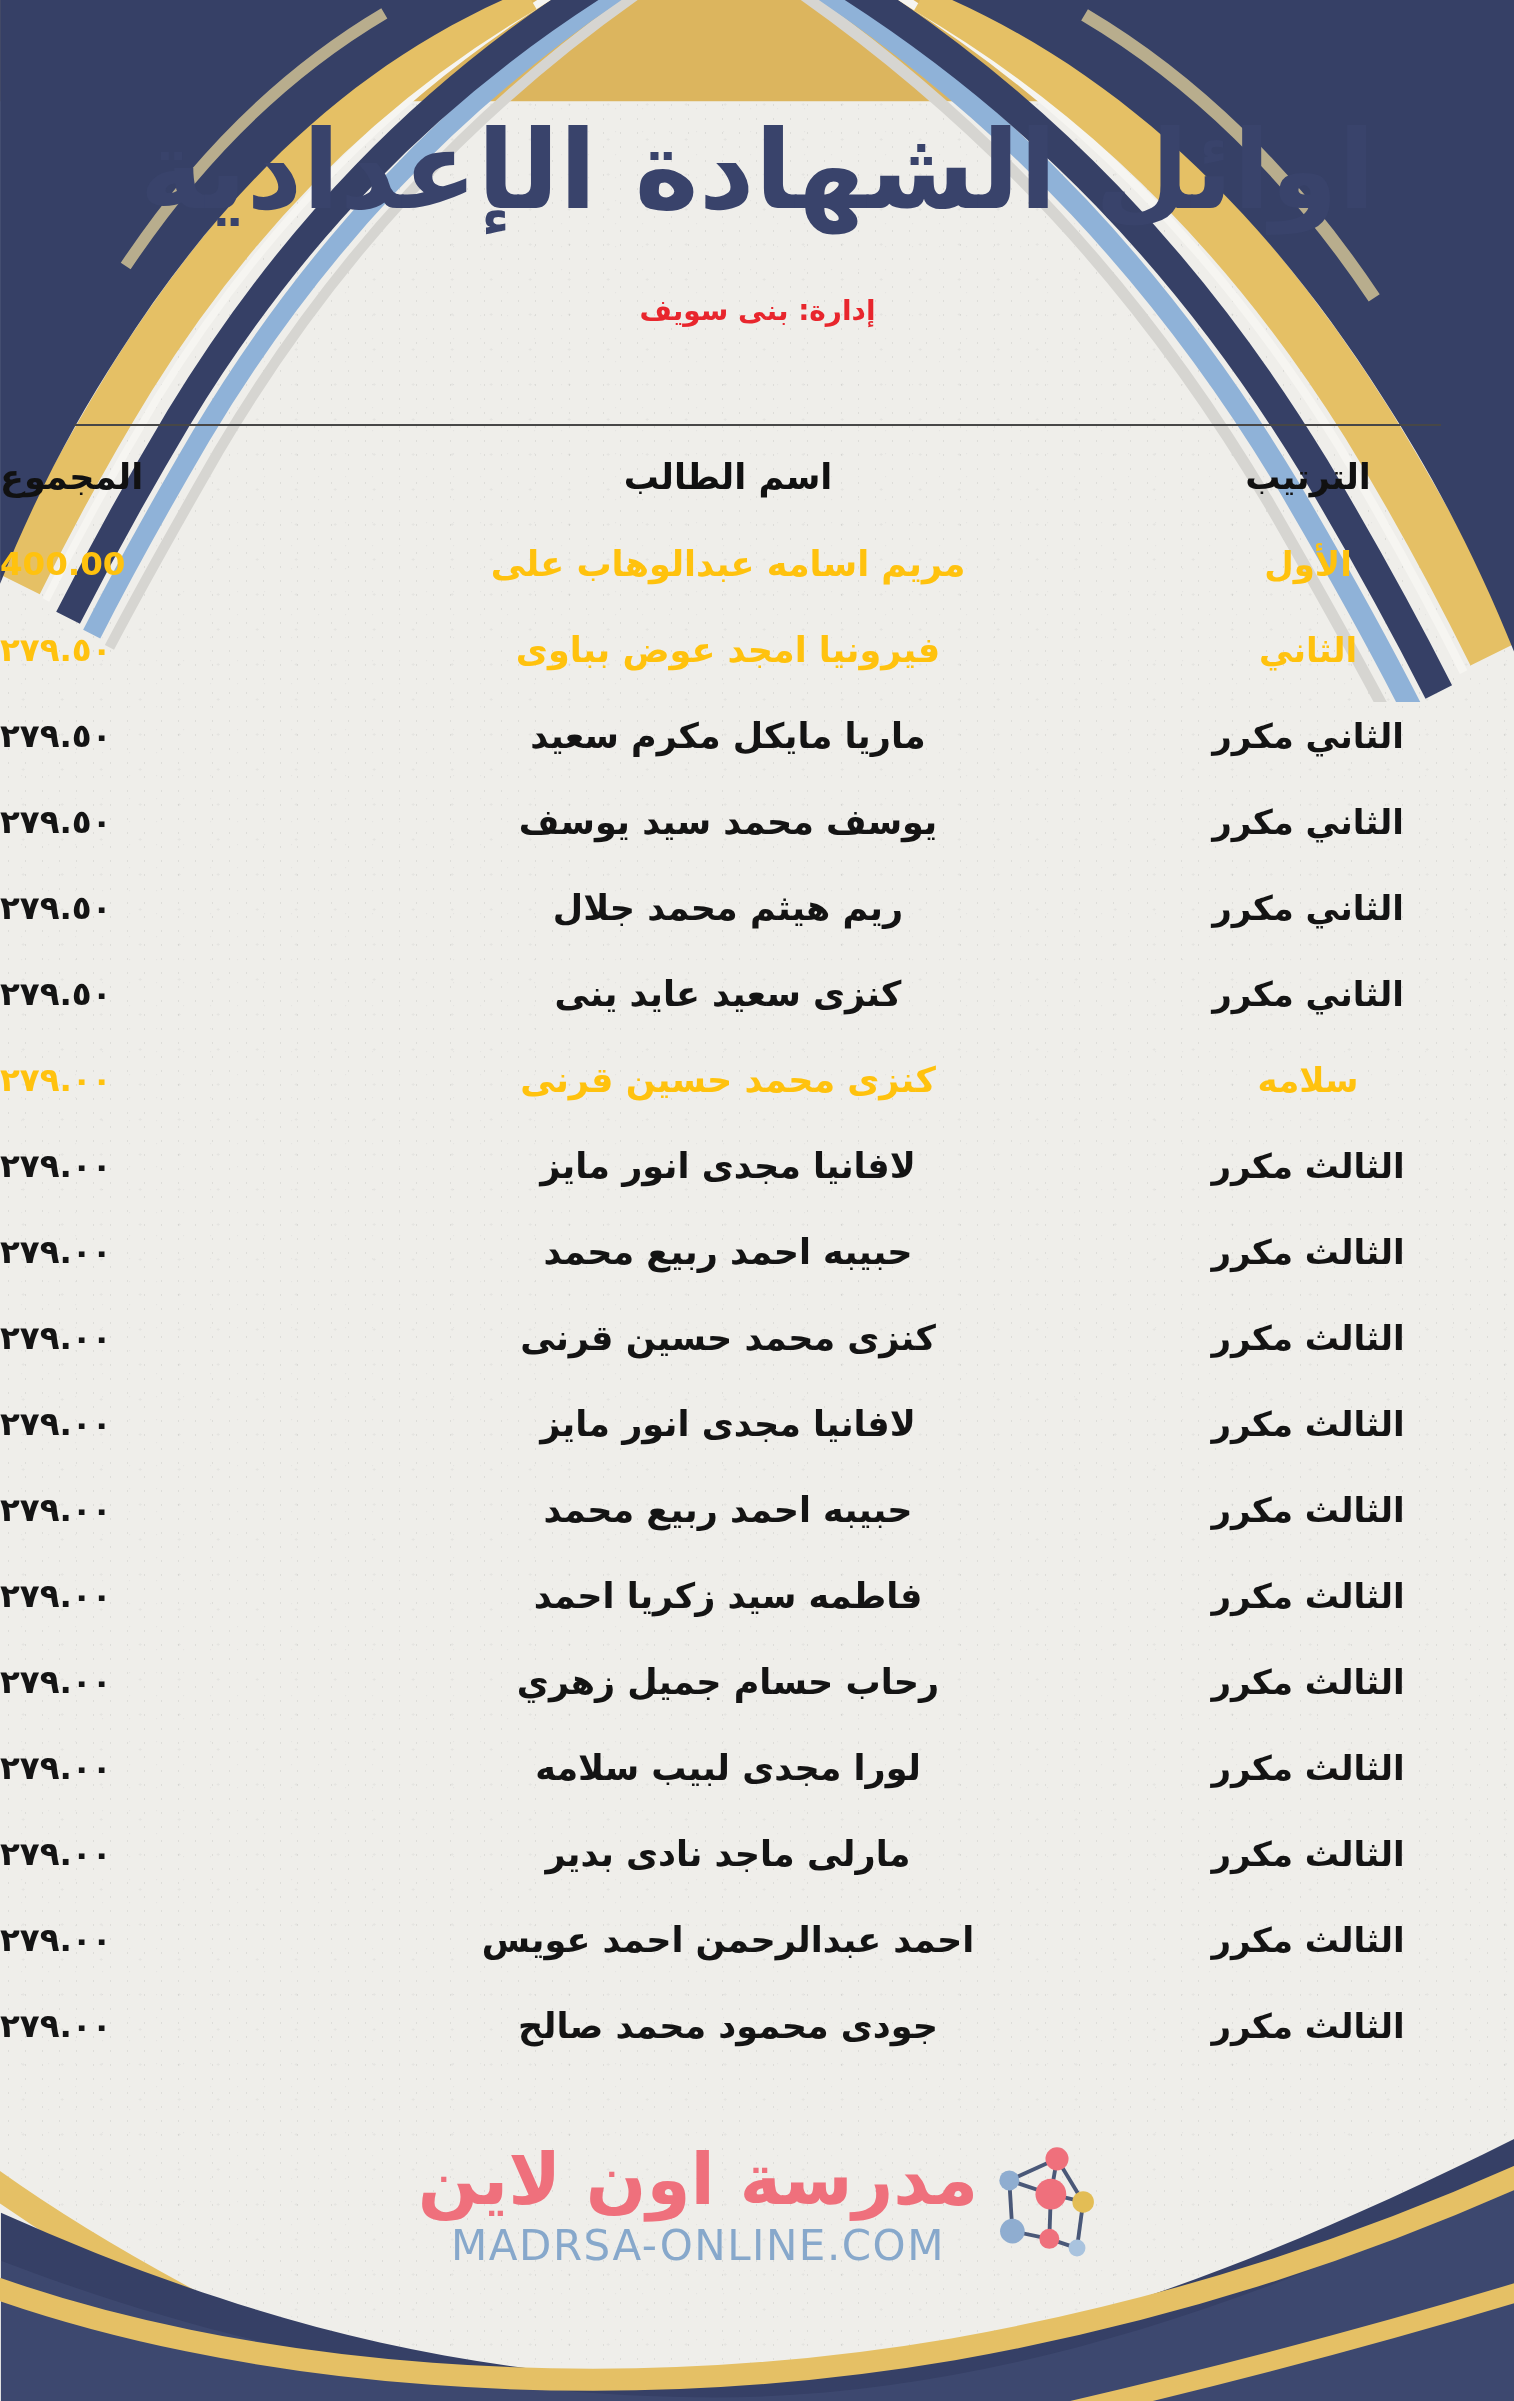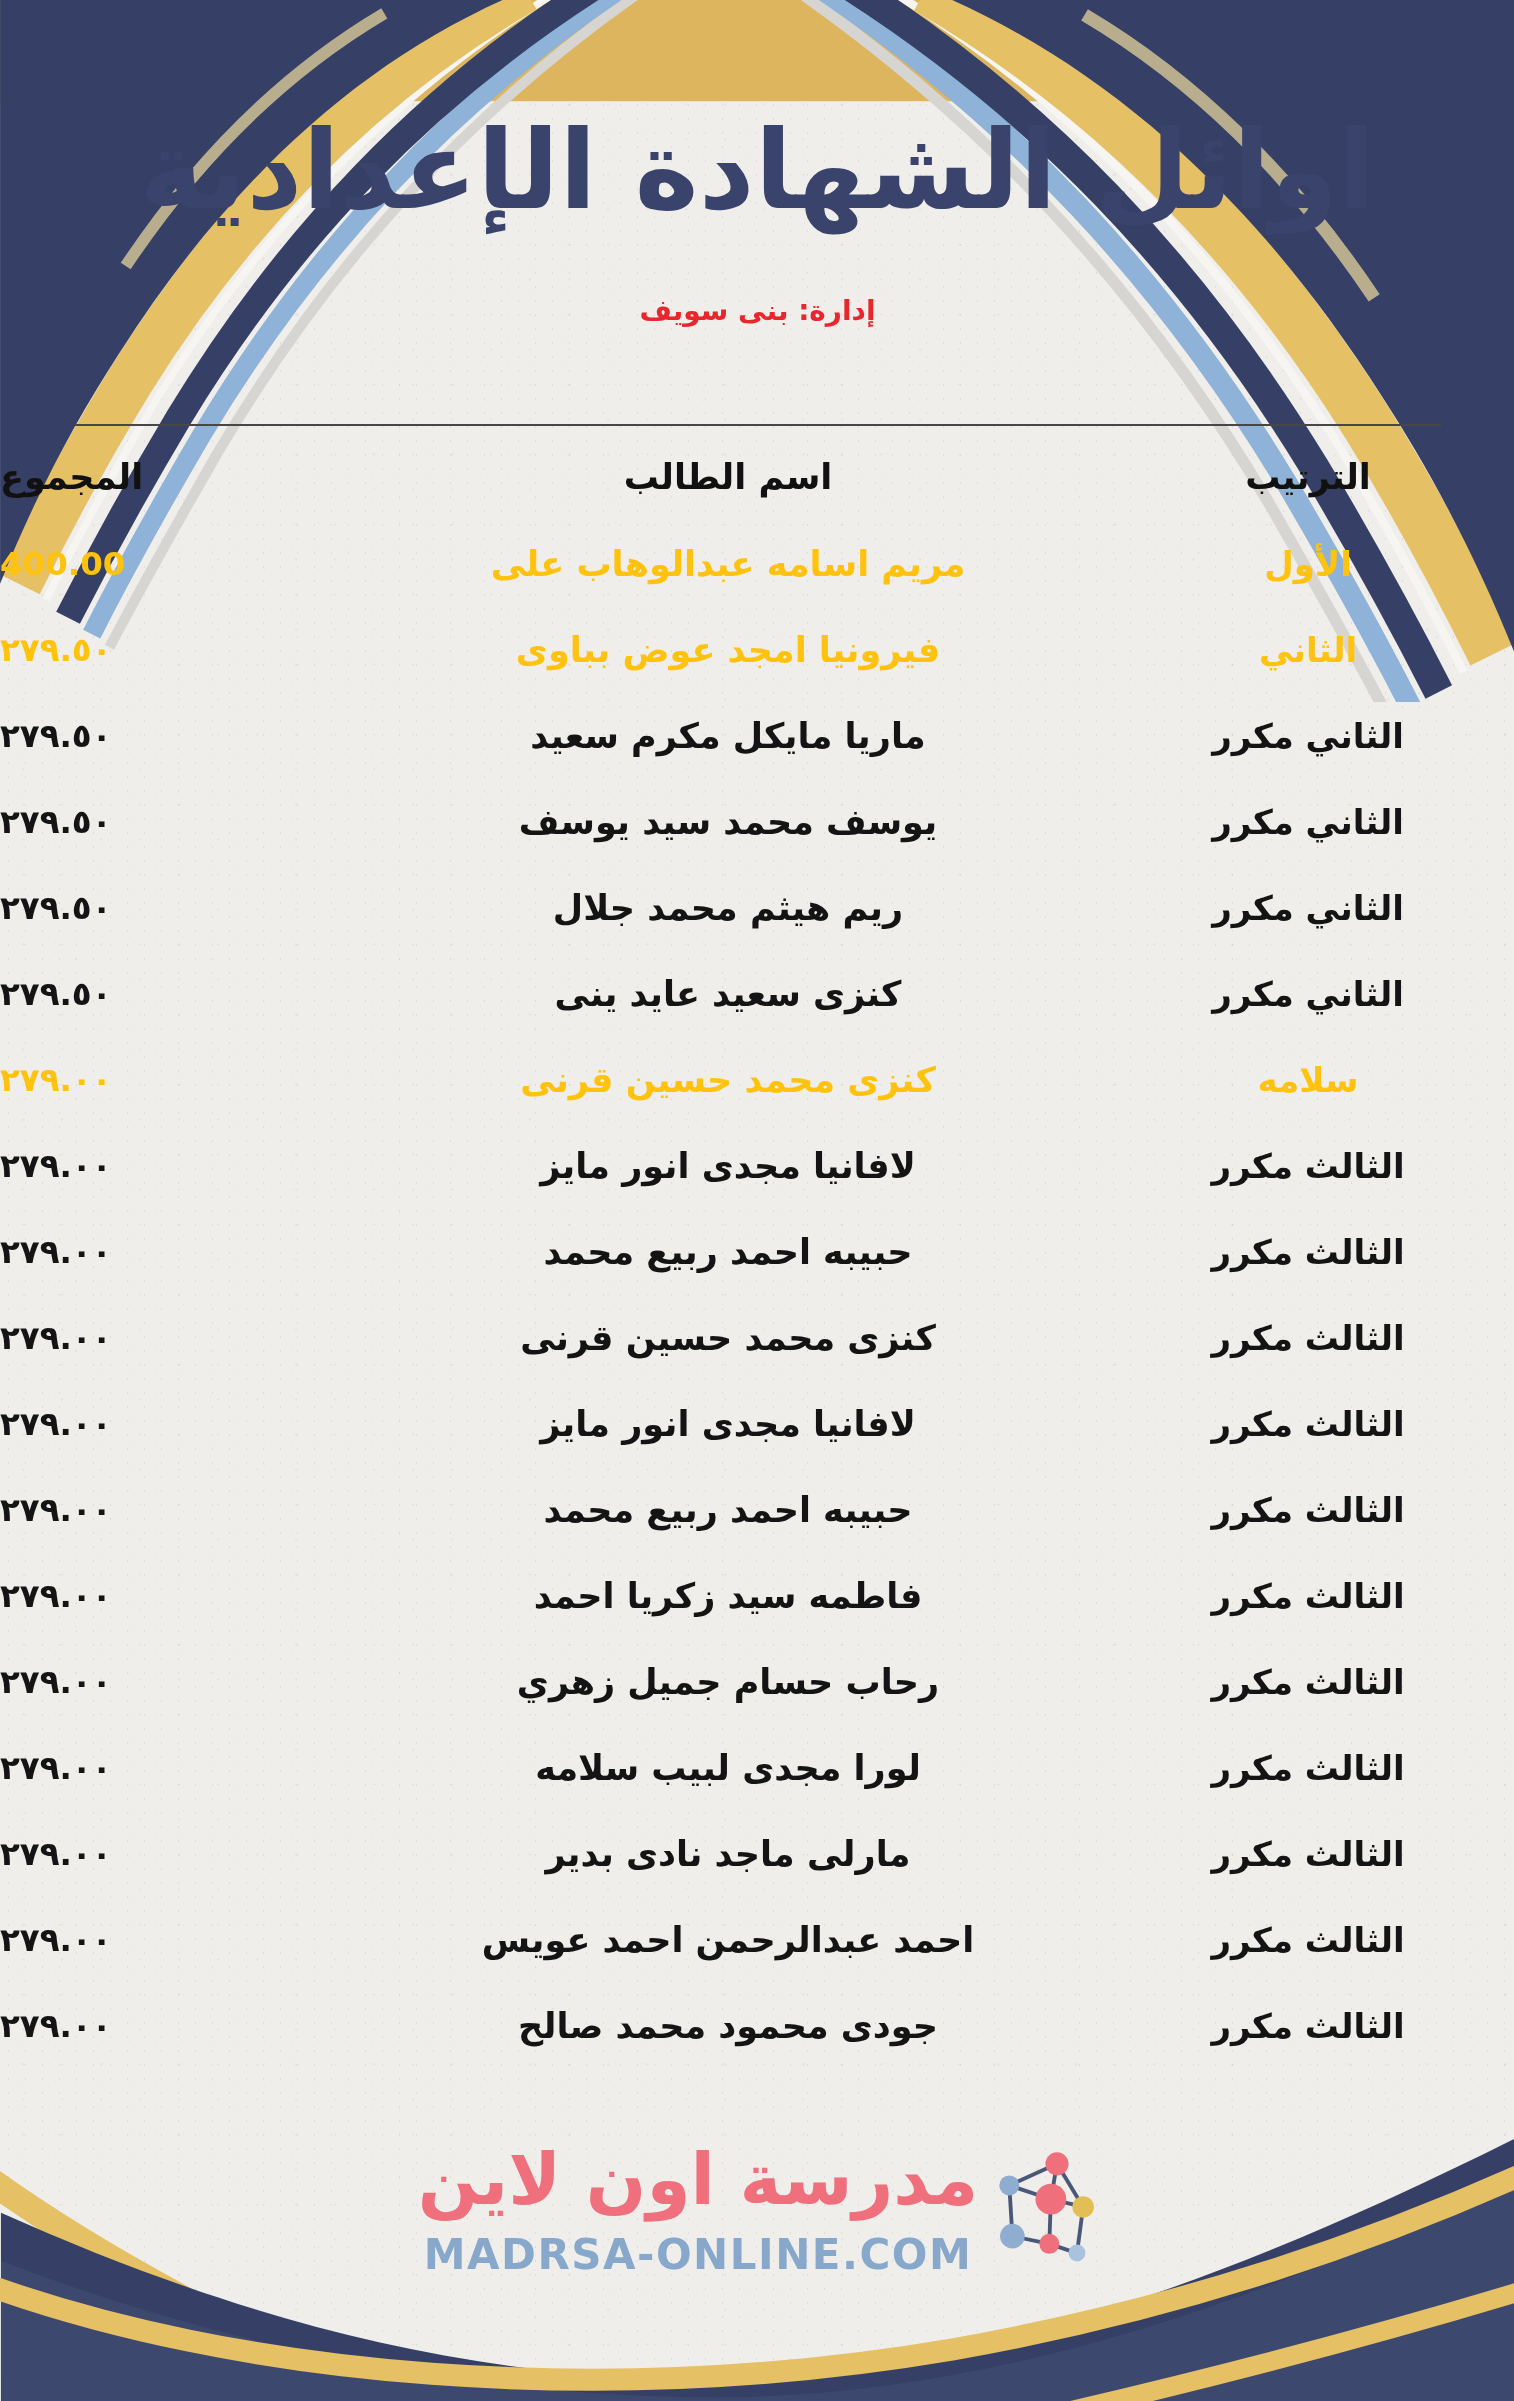--- a/index.html
+++ b/index.html
@@ -48,23 +48,23 @@
   .cell-rank{font-size:34px;font-weight:bold;color:#141414;}
   .cell-name{font-size:35px;font-weight:bold;color:#141414;}
   .cell-total{font-size:32.5px;font-weight:bold;color:#141414;}
   .trow.highlight .cell-rank,
   .trow.highlight .cell-name,
   .trow.highlight .cell-total{color:#ffc20e;}
   .footer{
     position:absolute;top:2141px;left:0;right:0;z-index:3;
     display:flex;justify-content:center;align-items:center;gap:19px;direction:ltr;
   }
-  .brand-text{display:flex;flex-direction:column;align-items:center;gap:13px;}
+  .brand-text{display:flex;flex-direction:column;align-items:center;gap:4px;}
   .brand-ar{font-size:71px;font-weight:bold;color:#ef707c;direction:rtl;line-height:1.1;}
-  .brand-domain{font-size:42px;font-weight:bold;color:#87a8cb;letter-spacing:1.5px;line-height:1.1;}
+  .brand-domain{font-size:42px;font-weight:normal;color:#87a8cb;letter-spacing:1.5px;line-height:1.1;}
   .brand-icon{flex:0 0 auto;}
 </style>
 </head>
 <body>
 
 <div class="page">
 
   <svg class="top-decor" width="1515" height="702" viewBox="0 0 2050 950">
     <rect x="0" y="0" width="2050" height="137" fill="#dcb55e"></rect>
     <g>

